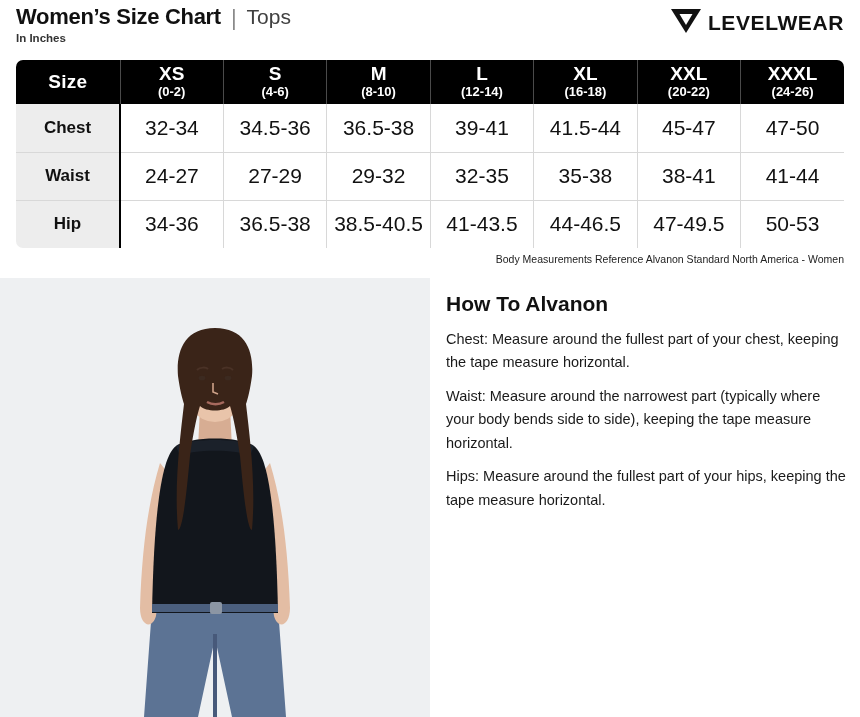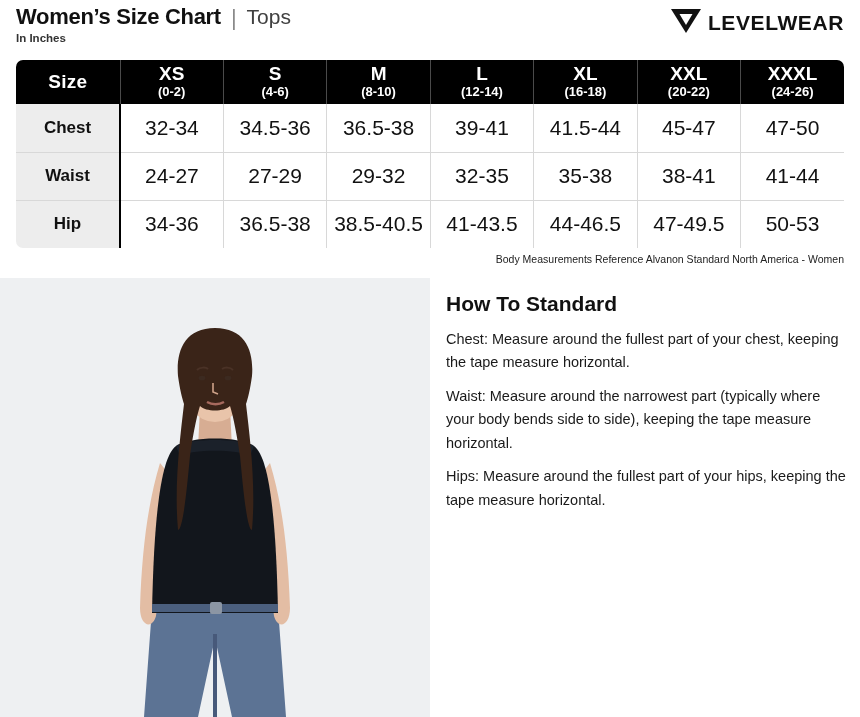--- a/index.html
+++ b/index.html
@@ -310,21 +310,21 @@
         <path d="M213 105 L213 114 L218 116" stroke="#cfa289" stroke-width="1.6" fill="none"></path>
         <path d="M207 124 C212 127 219 127 224 124" stroke="#a76a5e" stroke-width="2.4" fill="none"></path>
 
         <rect x="152" y="326" width="126" height="8" fill="#4b5f7e"></rect>
         <rect x="210" y="324" width="12" height="12" rx="2" fill="#8c96a4"></rect>
       </svg>
 
     </div>
 
     <div class="info-pane">
-      <div class="info-title">How To Standard</div>
+      <div class="info-title">How To Alvanon</div>
 
       <p class="info-p">
         <b>Chest:</b><span> Measure around the fullest part of your chest, keeping the tape measure horizontal.</span>
       </p>
       <p class="info-p">
         <b>Waist:</b><span> Measure around the narrowest part (typically where your body bends side to side), keeping the tape measure horizontal.</span>
       </p>
       <p class="info-p">
         <b>Hips:</b><span> Measure around the fullest part of your hips, keeping the tape measure horizontal.</span>
       </p>

